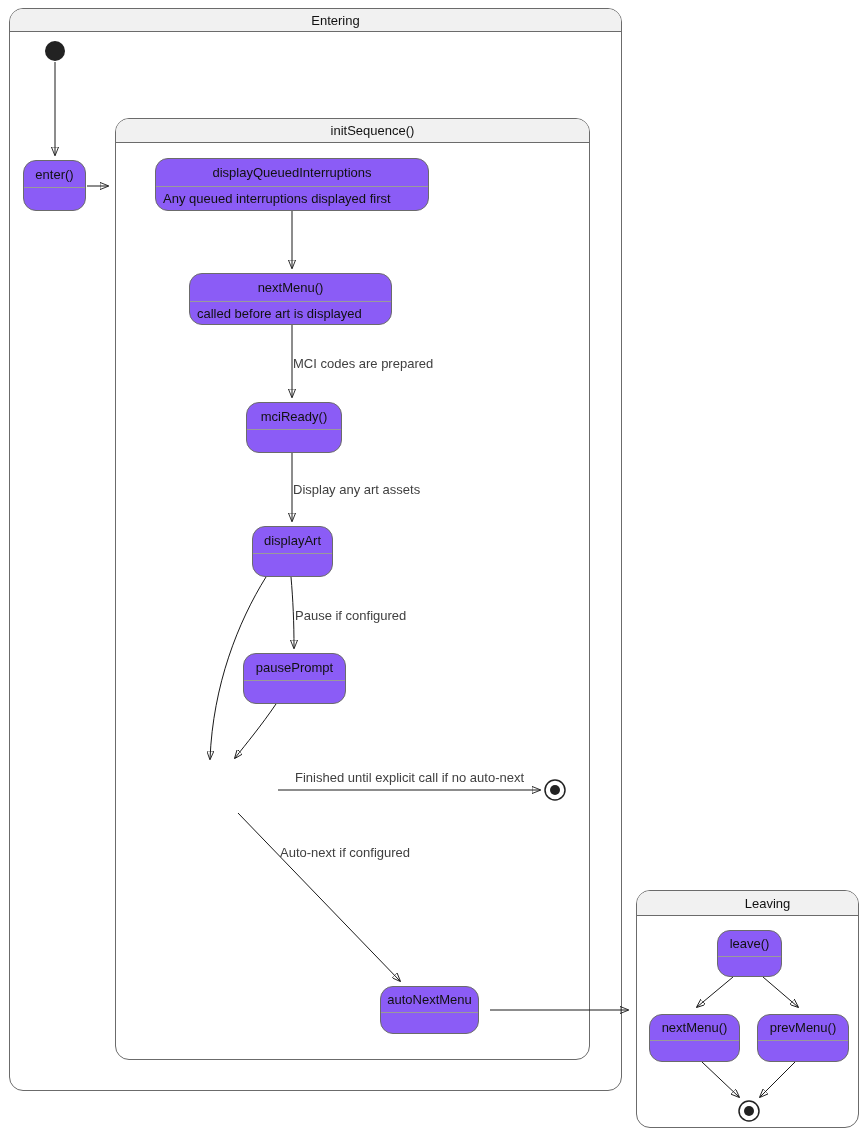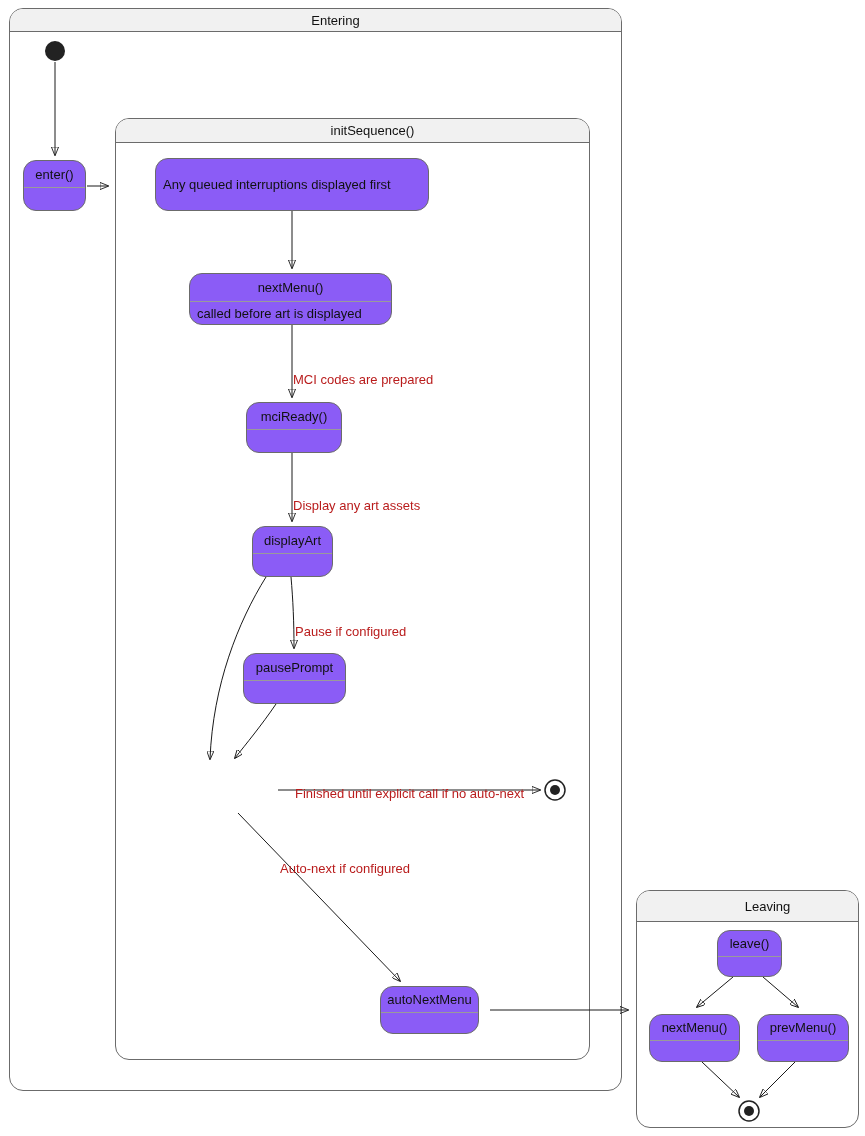--- a/index.html
+++ b/index.html
@@ -27,21 +27,21 @@
   .state-title {
     flex:0 0 26px; display:flex; align-items:center; justify-content:center;
     border-bottom:1px solid #9a9a9a; padding:0 8px; white-space:nowrap;
   }
   .state-body { flex:1 1 auto; }
   .state-desc {
     flex:1 1 auto; display:flex; align-items:center;
     padding:0 7px; white-space:nowrap;
   }
   .edge-label {
-    position:absolute; font-size:13px; white-space:nowrap; color:#b91c1c;margin-top:16px;
+    position:absolute; font-size:13px; white-space:nowrap; color:#404040;
   }
   .edges {
     position:absolute; left:0; top:0; width:865px; height:1136px;
     pointer-events:none;
   }
   .edges path, .edges line { stroke:#1a1a1a; stroke-width:1; fill:none; }
 </style>
 </head>
 <body>
 
@@ -49,21 +49,21 @@
 
   <div class="container" style="left:9px; top:8px; width:613px; height:1083px;">
     <div class="container-title" style="height:23px">Entering</div>
   </div>
 
   <div class="container" style="left:115px; top:118px; width:475px; height:942px;">
     <div class="container-title">initSequence()</div>
   </div>
 
   <div class="container" style="left:636px; top:890px; width:223px; height:238px;">
-    <div class="container-title" style="height:31px">Leaving</div>
+    <div class="container-title" style="height:25px">Leaving</div>
   </div>
 
   <svg class="edges" viewBox="0 0 865 1136" xmlns="http://www.w3.org/2000/svg">
     <defs>
       <marker id="arrow" viewBox="0 0 10 8" refX="9" refY="4" markerWidth="9" markerHeight="7.2" orient="auto-start-reverse">
         <path d="M0,0 L10,4 L0,8 Z" fill="#1a1a1a" stroke="none"></path>
       </marker>
     </defs>
 
     <circle cx="55" cy="51" r="10" fill="#222222" stroke="none"></circle>
@@ -93,20 +93,21 @@
       <circle cx="749" cy="1111" r="5" fill="#222222" stroke="none"></circle>
     </g>
   </svg>
 
   <div class="state" style="left:23px; top:160px; width:63px; height:51px;">
     <div class="state-title">enter()</div>
     <div class="state-body"></div>
   </div>
 
   <div class="state" style="left:155px; top:158px; width:274px; height:53px;">
+    <div class="state-title" style="flex-basis:27px">displayQueuedInterruptions</div>
     <div class="state-desc">Any queued interruptions displayed first</div>
   </div>
 
   <div class="state" style="left:189px; top:273px; width:203px; height:52px;">
     <div class="state-title" style="flex-basis:27px">nextMenu()</div>
     <div class="state-desc">called before art is displayed</div>
   </div>
 
   <div class="state" style="left:246px; top:402px; width:96px; height:51px;">
     <div class="state-title">mciReady()</div>

